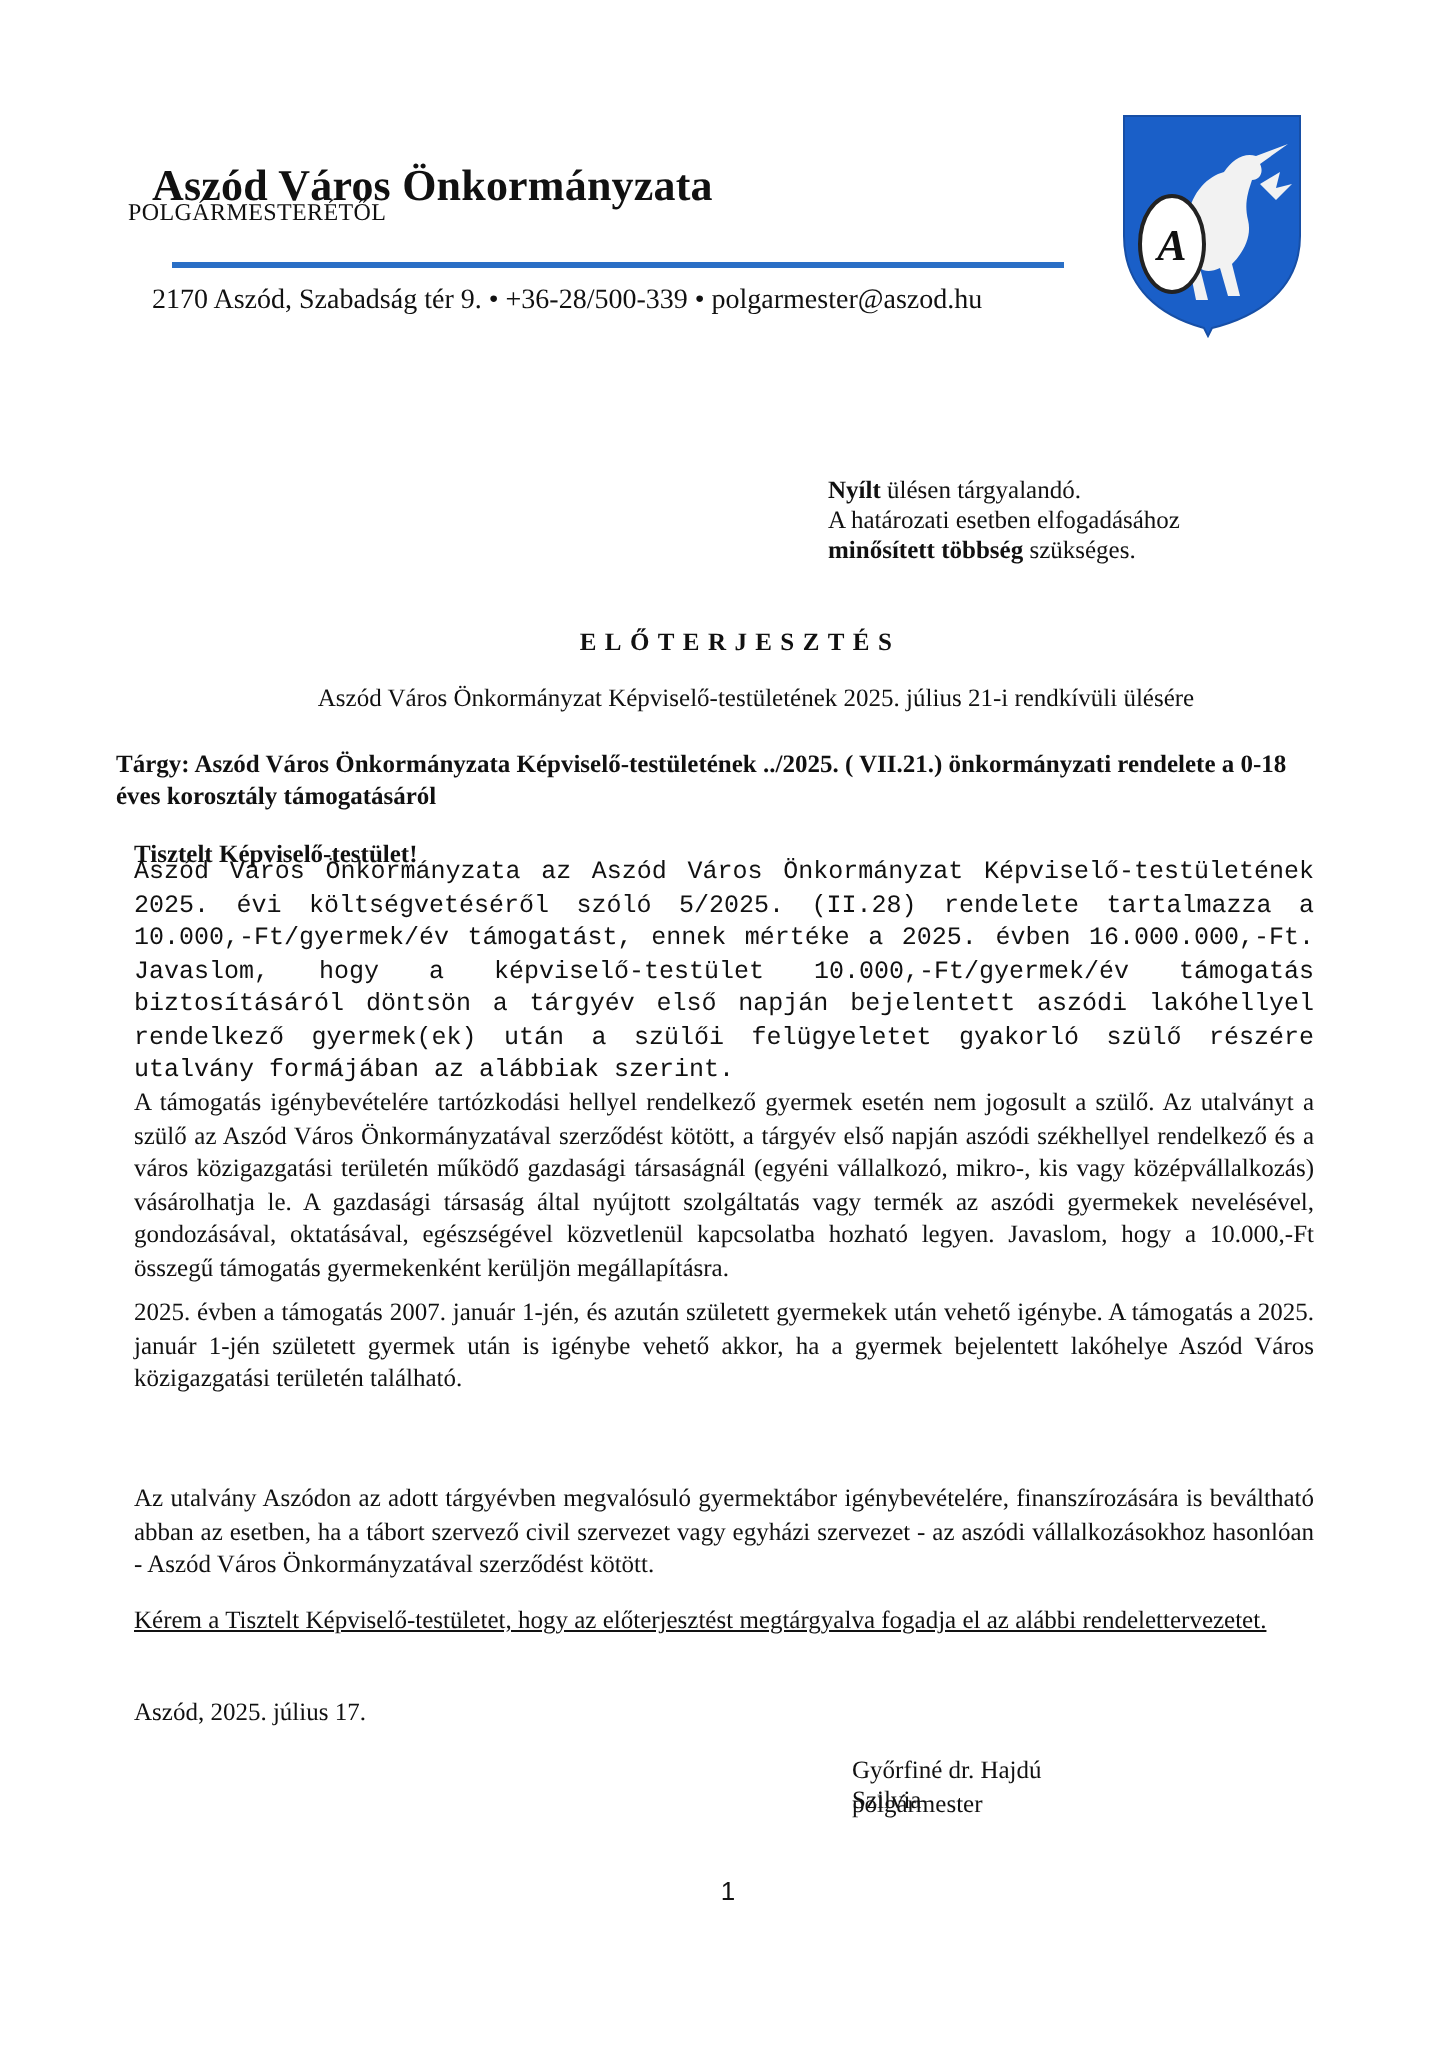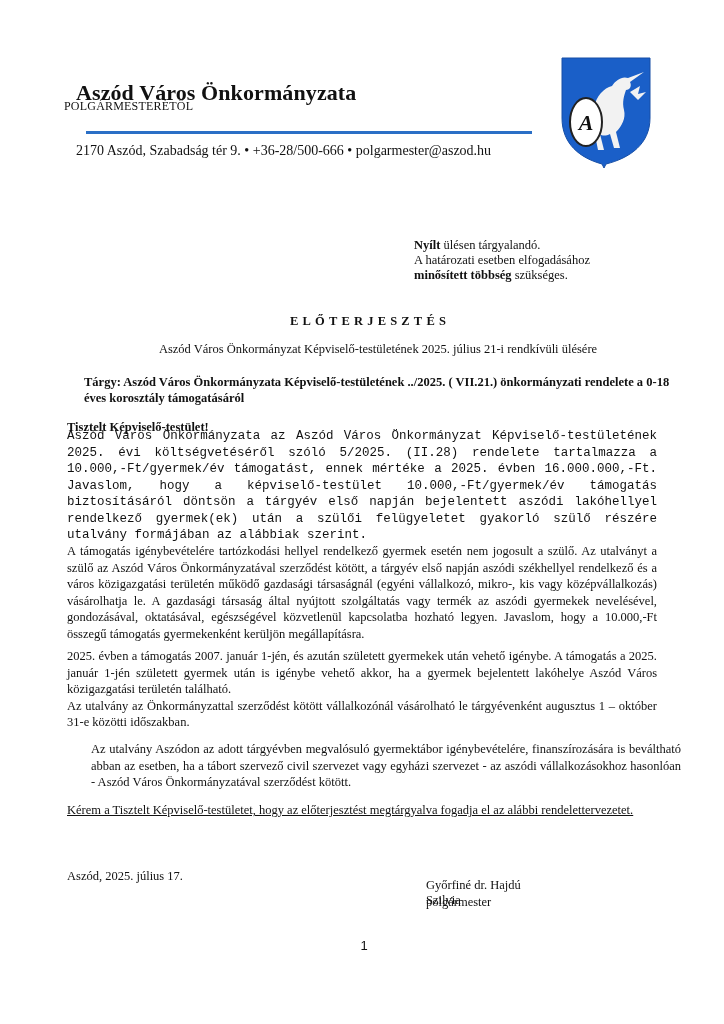--- a/index.html
+++ b/index.html
@@ -12,43 +12,43 @@
     .address { left: 76px; top: 143px; font-size: 14px; }
     .crest { left: 560px; top: 56px; width: 92px; height: 114px; }
 
     .note { left: 414px; top: 238px; font-size: 12.5px; line-height: 15px; }
     .note b { font-weight: bold; }
 
     .doctitle { left: 0; width: 724px; top: 314px; text-align: center; font-size: 12.5px;
                 font-weight: bold; letter-spacing: 4.2px; padding-left: 8px; }
     .meeting { left: 0; width: 724px; top: 342px; text-align: center; font-size: 12.5px; padding-left: 16px; }
 
-    .subject { left: 84px; width: 590px; top: 374px; font-size: 12.5px; font-weight: bold; line-height: 16px; }
+    .subject { left: 58px; width: 590px; top: 374px; font-size: 12.5px; font-weight: bold; line-height: 16px; }
     .salute { left: 67px; top: 420px; font-size: 12.5px; font-weight: bold; }
 
     .para { left: 67px; width: 590px; font-size: 12.5px; line-height: 16.5px; text-align: justify; }
     .p1 { top: 428px; font-family: Liberation Mono, monospace; }
     .p2 { top: 543px; }
     .p3 { top: 648px; text-align: left; }
-    .p4 { top: 741px; margin-left: 24px; }
+    .p4 { top: 741px; }
     .p5 { top: 802px; text-decoration: underline; }
-    .date { left: 67px; top: 849px; font-size: 12.5px; margin-top: 20px; }
+    .date { left: 67px; top: 849px; font-size: 12.5px; }
     .signame { left: 0; width: 724px; top: 878px; font-size: 12.5px; }
     .signame div { position: absolute; left: 426px; width: 130px; text-align: left; }
     .signame .l2 { top: 17px; }
     .pagenum { left: 0; width: 724px; top: 938px; text-align: center; font-size: 13px;
                font-family: "Liberation Sans", "DejaVu Sans", sans-serif; padding-left: 2px; }
   </style>
 </head>
 <body>
 
 <div class="abs title">Aszód Város Önkormányzata</div>
 <div class="abs subtitle">POLGÁRMESTERÉTŐL</div>
 <div class="abs rule"></div>
-<div class="abs address">2170 Aszód, Szabadság tér 9. • +36-28/500-666 •  polgarmester@aszod.hu</div>
+<div class="abs address">2170 Aszód, Szabadság tér 9. • +36-28/500-339 •  polgarmester@aszod.hu</div>
 
 <div class="abs crest">
   <svg width="92" height="114" viewBox="0 0 92 114">
     <path d="M2 2 H90 V62 C90 88 70 102 46 108 L44 112 L42 108 C20 102 2 88 2 62 Z" fill="#1a5fc8" stroke="#174fa6" stroke-width="1"></path>
 
     <path d="M34 52 C36 40 44 32 52 30 C56 24 62 20 68 22 L84 16 L70 26 C72 30 70 34 66 34 C64 40 62 46 64 54 C66 62 62 70 56 76 L60 92 L54 92 L50 78 C46 80 42 80 40 78 L44 94 L38 94 L34 74 C30 66 30 58 34 52 Z" fill="#f2f2f2"></path>
     <path d="M70 36 L80 30 L78 38 L86 36 L78 44 Z" fill="#f2f2f2"></path>
 
     <ellipse cx="26" cy="66" rx="16" ry="24" fill="#ffffff" stroke="#222" stroke-width="2"></ellipse>
     <text x="26" y="74" text-anchor="middle" font-family="Liberation Serif, serif" font-size="22" font-style="italic" font-weight="bold" fill="#111">A</text>
@@ -64,21 +64,20 @@
 <div class="abs doctitle">ELŐTERJESZTÉS</div>
 <div class="abs meeting">Aszód Város Önkormányzat Képviselő-testületének 2025. július 21-i rendkívüli ülésére</div>
 
 <div class="abs subject">Tárgy: Aszód Város Önkormányzata Képviselő-testületének ../2025. ( VII.21.) önkormányzati rendelete a 0-18 éves korosztály támogatásáról</div>
 <div class="abs salute">Tisztelt Képviselő-testület!</div>
 
 <div class="abs para p1">Aszód Város Önkormányzata az Aszód Város Önkormányzat Képviselő-testületének 2025. évi költségvetéséről szóló 5/2025. (II.28) rendelete tartalmazza a 10.000,-Ft/gyermek/év támogatást, ennek mértéke a 2025. évben 16.000.000,-Ft. Javaslom, hogy a képviselő-testület 10.000,-Ft/gyermek/év támogatás biztosításáról döntsön a tárgyév első napján bejelentett aszódi lakóhellyel rendelkező gyermek(ek) után a szülői felügyeletet gyakorló szülő részére utalvány formájában az alábbiak szerint.</div>
 <div class="abs para p2">A támogatás igénybevételére tartózkodási hellyel rendelkező gyermek esetén nem jogosult a szülő. Az utalványt a szülő az Aszód Város Önkormányzatával szerződést kötött, a tárgyév első napján aszódi székhellyel rendelkező és a város közigazgatási területén működő gazdasági társaságnál (egyéni vállalkozó, mikro-, kis vagy középvállalkozás) vásárolhatja le. A gazdasági társaság által nyújtott szolgáltatás vagy termék az aszódi gyermekek nevelésével, gondozásával, oktatásával, egészségével közvetlenül kapcsolatba hozható legyen. Javaslom, hogy a 10.000,-Ft összegű támogatás gyermekenként kerüljön megállapításra.</div>
 <div class="abs para p3">
   <div style="text-align:justify">2025. évben a támogatás 2007. január 1-jén, és azután született gyermekek után vehető igénybe. A támogatás a 2025. január 1-jén született gyermek után is igénybe vehető akkor, ha a gyermek bejelentett lakóhelye Aszód Város közigazgatási területén található.</div>
-  <div style="text-align:justify">Az utalvány az Önkormányzattal szerződést kötött vállalkozónál vásárolható le tárgyévenként augusztus 1 – október 31-e közötti időszakban.</div>
 </div>
 <div class="abs para p4">Az utalvány Aszódon az adott tárgyévben megvalósuló gyermektábor igénybevételére, finanszírozására is beváltható abban az esetben, ha a tábort szervező civil szervezet vagy egyházi szervezet - az aszódi vállalkozásokhoz hasonlóan - Aszód Város Önkormányzatával szerződést kötött.</div>
 <div class="abs para p5">Kérem a Tisztelt Képviselő-testületet, hogy az előterjesztést megtárgyalva fogadja el az alábbi rendelettervezetet.</div>
 
 <div class="abs date">Aszód, 2025. július 17.</div>
 
 <div class="abs signame">
   <div>Győrfiné dr. Hajdú Szilvia</div>
   <div class="l2">polgármester</div>
 </div>

